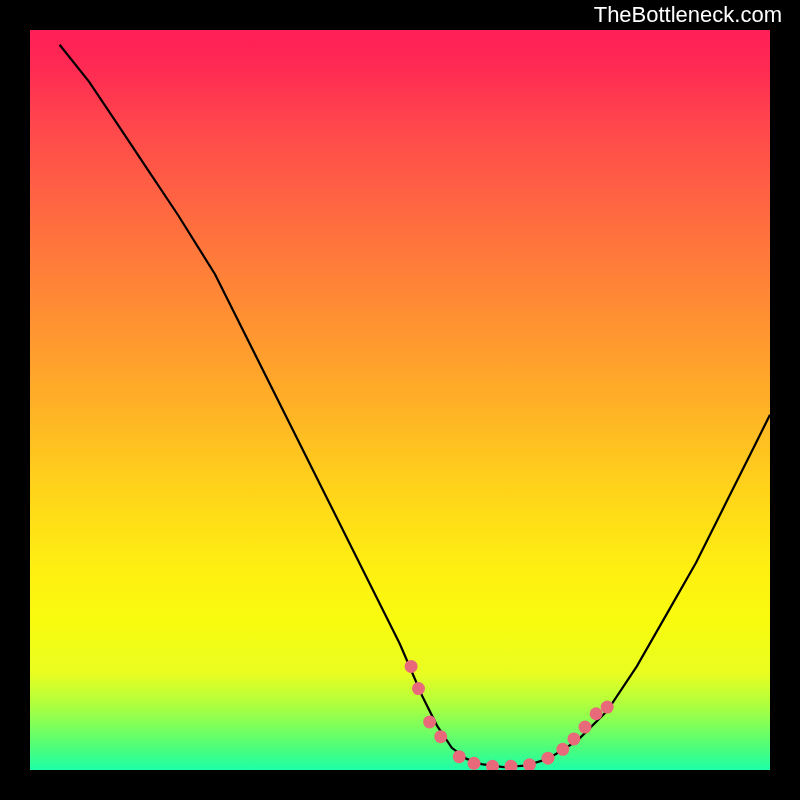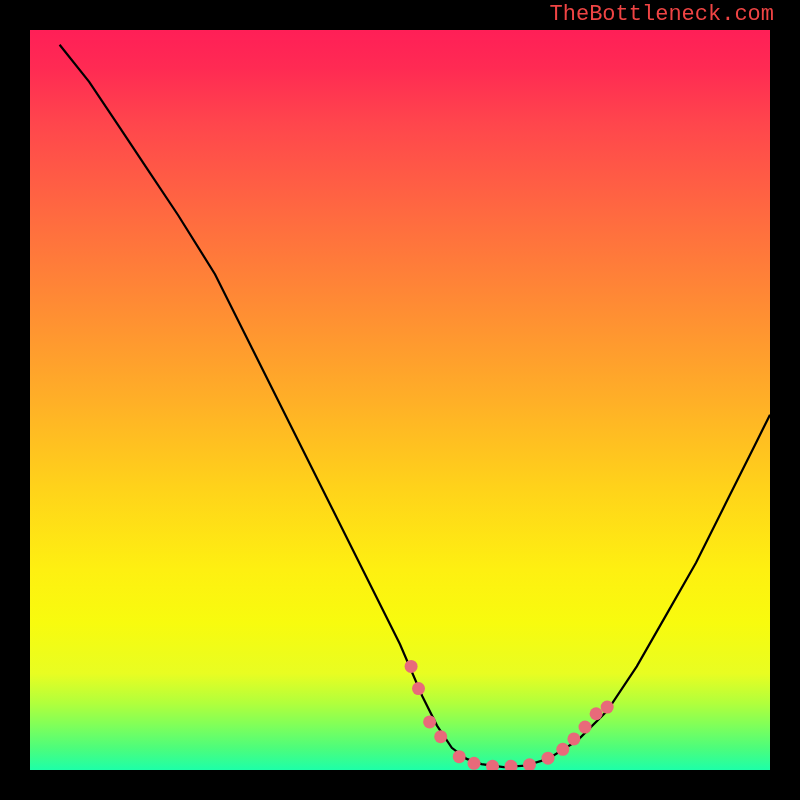--- a/index.html
+++ b/index.html
@@ -10,26 +10,26 @@
   }
   .container {
     width: 800px;
     height: 800px;
     position: relative;
     background: #000;
   }
   .watermark {
     position: absolute;
     top: 2px;
-    right: 26px;
-    color: #ef4444;
+    right: 18px;
+    color: #ffffff;
     font-size: 22px;
     font-weight: normal;
     z-index: 10;
-    font-family: Liberation Mono, monospace;
+    font-family: Liberation Sans, sans-serif;
   }
   .plot-area {
     position: absolute;
     left: 30px;
     top: 30px;
     width: 740px;
     height: 740px;
     overflow: hidden;
   }
   .gradient-bg {

